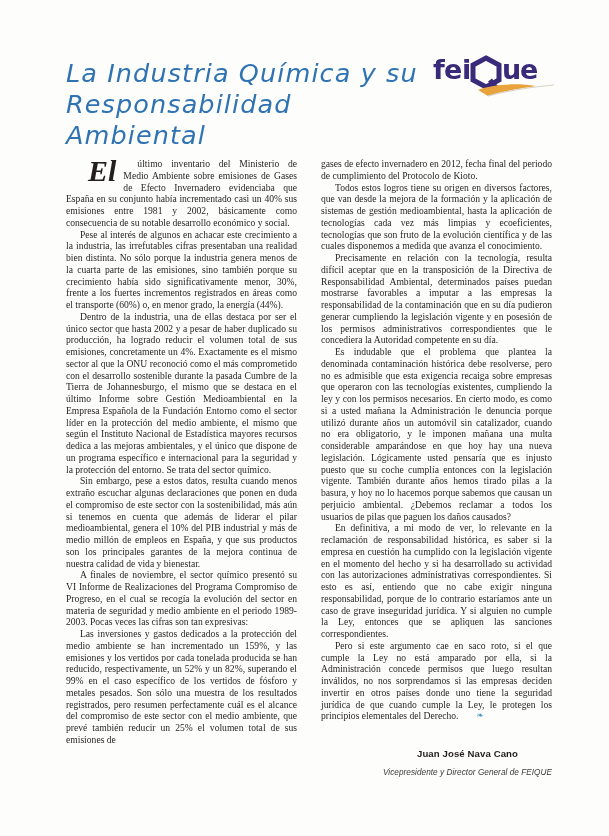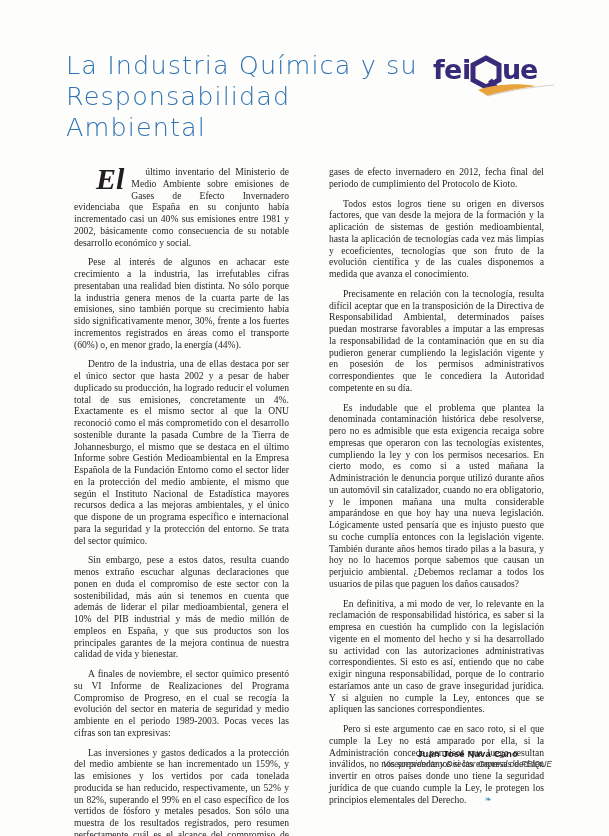--- a/index.html
+++ b/index.html
@@ -22,29 +22,30 @@
   .masthead {
     position: absolute;
     left: 0;
     top: 46px;
     width: 609px;
     height: 72px;
   }
   .article-title {
     position: absolute;
     left: 66px;
-    top: 4px;
+    top: 12px;
     width: 360px;
     font-family: "DejaVu Sans", "Liberation Sans", sans-serif;
     font-weight: 300;
     font-size: 25.5px;
     line-height: 1.22;
     letter-spacing: 1.1px;
     color: #2f73b3;
     white-space: pre-line;
+    font-style: italic;
     -webkit-font-smoothing: antialiased;
   }
 
   
   .logo {
     position: absolute;
     left: 432px;
     top: 4px;
     width: 130px;
     height: 52px;
@@ -63,21 +64,21 @@
   }
   .col {
     width: 231px;
     font-size: 9.6px;
     line-height: 11.75px;
     text-align: justify;
     text-justify: inter-word;
     hyphens: manual;
   }
   .col p {
-    margin: 8px;
+    margin: 0;
     text-indent: 14px;
   }
   .col p.no-indent { text-indent: 0; }
 
   
   .dropcap-para {
     position: relative;
     text-indent: 0;
   }
   .dropcap {
@@ -113,21 +114,21 @@
     font-size: 9.6px;
     font-weight: 700;
     color: #231f20;
     letter-spacing: 0.1px;
     text-align: center;
   }
   .sig-role {
     font-size: 8.2px;
     font-style: italic;
     color: #3a3a3a;
-    margin-top: 1px;
+    margin-top: 9px;
     letter-spacing: 0.05px;
   }
 
   
   .folio {
     position: absolute;
     left: 437px;
     top: 792px;
     width: 128px;
     height: 44px;

